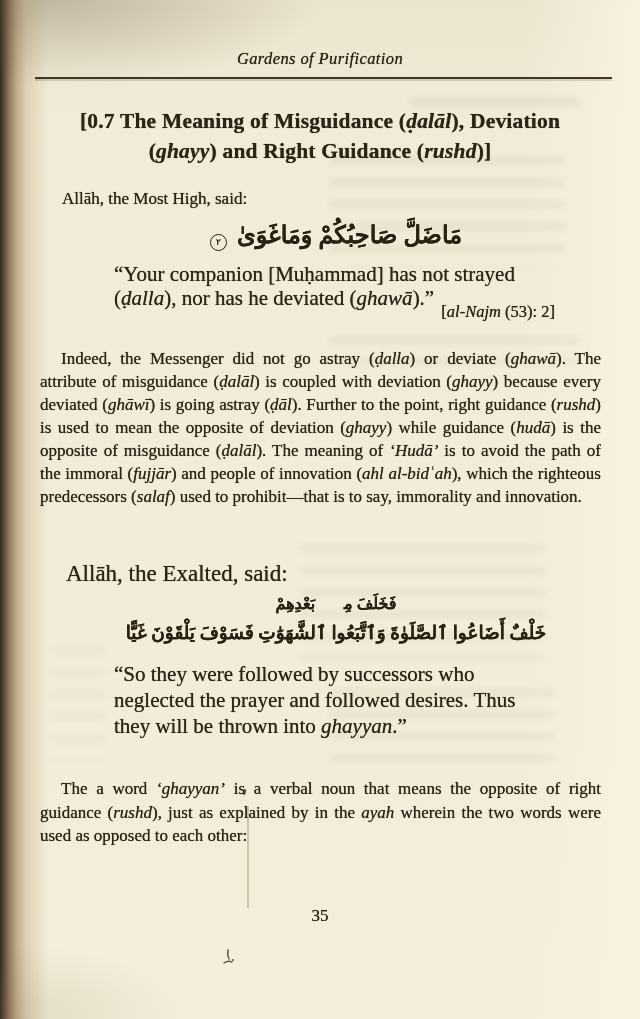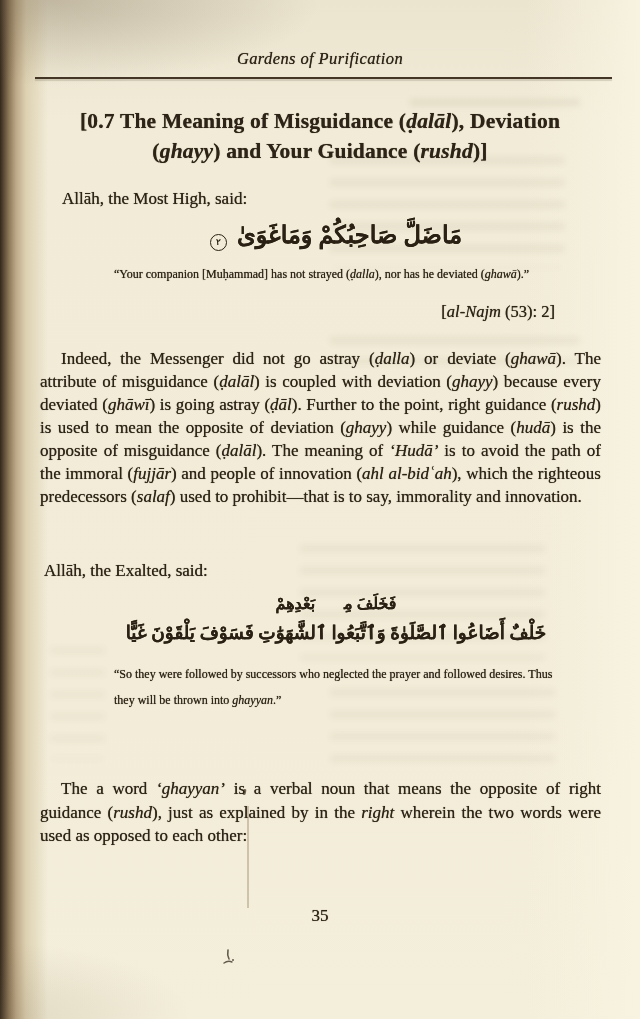--- a/index.html
+++ b/index.html
@@ -19,33 +19,33 @@
   .it{font-style:italic;}
 
   .running-head{top:49px;left:0;width:100%;text-align:center;
     font-style:italic;font-size:16.5px;letter-spacing:.4px;}
   .rule{top:77px;left:35px;width:577px;height:2px;background:#443627;
     box-shadow:0 2px 1px rgba(68,54,39,.18);}
   .title{top:106px;left:38px;width:564px;text-align:center;
     font-weight:bold;font-size:21.5px;line-height:30px;letter-spacing:.2px;}
 
   .intro1{top:189px;left:62px;font-size:17px;}
-  .intro2{top:561px;left:44px;font-size:17px;}
+  .intro2{top:561px;left:66px;font-size:23px;}
 
   .arabic{left:16px;width:100%;text-align:center;direction:rtl;
     font-family:Liberation Serif, serif;font-weight:700;color:#2a2013;
     text-shadow:0 0 .6px rgba(42,32,19,.9);}
   .arabic1{top:221px;font-size:24px;}
   .arabic2a{top:594px;font-size:16px;}
   .arabic2b{top:622px;font-size:18.5px;}
   .ayah-marker{display:inline-block;width:15px;height:15px;border:1.5px solid #2a2013;
     border-radius:50%;font-size:9px;line-height:15px;text-align:center;
     vertical-align:-2px;margin-right:4px;font-weight:400;}
 
-  .quote{left:114px;font-size:12px;}
+  .quote{left:114px;font-size:21px;}
   .quote1{top:262px;width:436px;line-height:24px;}
   .quote2{top:661px;width:440px;line-height:26px;}
   .cite{font-size:16.5px;text-align:right;}
   .cite1{top:302px;left:255px;width:300px;}
   .cite2{top:727px;left:225px;width:300px;}
 
   .para{left:40px;width:561px;font-size:17px;text-align:justify;text-indent:21px;}
   .para1{top:347px;line-height:23px;}
   .para2{top:777px;line-height:23.5px;}
 
@@ -86,34 +86,34 @@
       <path d="M4 17 q4 -3 8 -1" stroke="#3f362a" stroke-width="1.4" fill="none" stroke-linecap="round"></path>
       <circle cx="13" cy="14" r="1" fill="#3f362a"></circle>
     </svg>
   </div>
 
   <div class="abs running-head ink">Gardens of Purification</div>
   <div class="abs rule"></div>
 
   <div class="abs title ink">
     <div><span>[0.7 The Meaning of Misguidance (</span><span class="it">ḍalāl</span><span>), Deviation</span></div>
-    <div><span>(</span><span class="it">ghayy</span><span>) and Your Guidance (</span><span class="it">rushd</span><span>)]</span></div>
+    <div><span>(</span><span class="it">ghayy</span><span>) and Right Guidance (</span><span class="it">rushd</span><span>)]</span></div>
   </div>
 
   <div class="abs intro1 ink">Allāh, the Most High, said:</div>
   <div class="abs arabic arabic1">
     <span>مَاضَلَّ صَاحِبُكُمْ وَمَاغَوَىٰ</span>
     <span class="ayah-marker">٢</span>
   </div>
   <div class="abs quote quote1 ink"><span>“Your companion [Muḥammad] has not strayed (</span><span class="it">ḍalla</span><span>), nor has he deviated (</span><span class="it">ghawā</span><span>).”</span></div>
   <div class="abs cite cite1 ink"><span>[</span><span class="it">al-Najm</span><span> (53): 2]</span></div>
 
   <div class="abs para para1 ink"><span>Indeed, the Messenger did not go astray (</span><span class="it">ḍalla</span><span>) or deviate (</span><span class="it">ghawā</span><span>). The attribute of misguidance (</span><span class="it">ḍalāl</span><span>) is coupled with deviation (</span><span class="it">ghayy</span><span>) because every deviated (</span><span class="it">ghāwī</span><span>) is going astray (</span><span class="it">ḍāl</span><span>). Further to the point, right guidance (</span><span class="it">rushd</span><span>) is used to mean the opposite of deviation (</span><span class="it">ghayy</span><span>) while guidance (</span><span class="it">hudā</span><span>) is the opposite of misguidance (</span><span class="it">ḍalāl</span><span>). The meaning of </span><span class="it">‘Hudā’</span><span> is to avoid the path of the immoral (</span><span class="it">fujjār</span><span>) and people of innovation (</span><span class="it">ahl al-bidʿah</span><span>), which the righteous predecessors (</span><span class="it">salaf</span><span>) used to prohibit—that is to say, immorality and innovation.</span></div>
 
   <div class="abs intro2 ink">Allāh, the Exalted, said:</div>
   <div class="abs arabic arabic2a">فَخَلَفَ مِنۢ بَعْدِهِمْ</div>
   <div class="abs arabic arabic2b">خَلْفٌ أَضَاعُوا ٱلصَّلَوٰةَ وَٱتَّبَعُوا ٱلشَّهَوَٰتِ فَسَوْفَ يَلْقَوْنَ غَيًّا</div>
   <div class="abs quote quote2 ink"><span>“So they were followed by successors who neglected the prayer and followed desires. Thus they will be thrown into </span><span class="it">ghayyan</span><span>.”</span></div>
 
-  <div class="abs para para2 ink"><span>The a word </span><span class="it">‘ghayyan’</span><span> is a verbal noun that means the opposite of right guidance (</span><span class="it">rushd</span><span>), just as explained by in the </span><span class="it">right</span><span> wherein the two words were used as opposed to each other:</span></div>
+  <div class="abs para para2 ink"><span>The a word </span><span class="it">‘ghayyan’</span><span> is a verbal noun that means the opposite of right guidance (</span><span class="it">rushd</span><span>), just as explained by in the </span><span class="it">ayah</span><span> wherein the two words were used as opposed to each other:</span></div>
 
   <div class="abs page-number ink">35</div>
 </div>
 
 </body></html>

